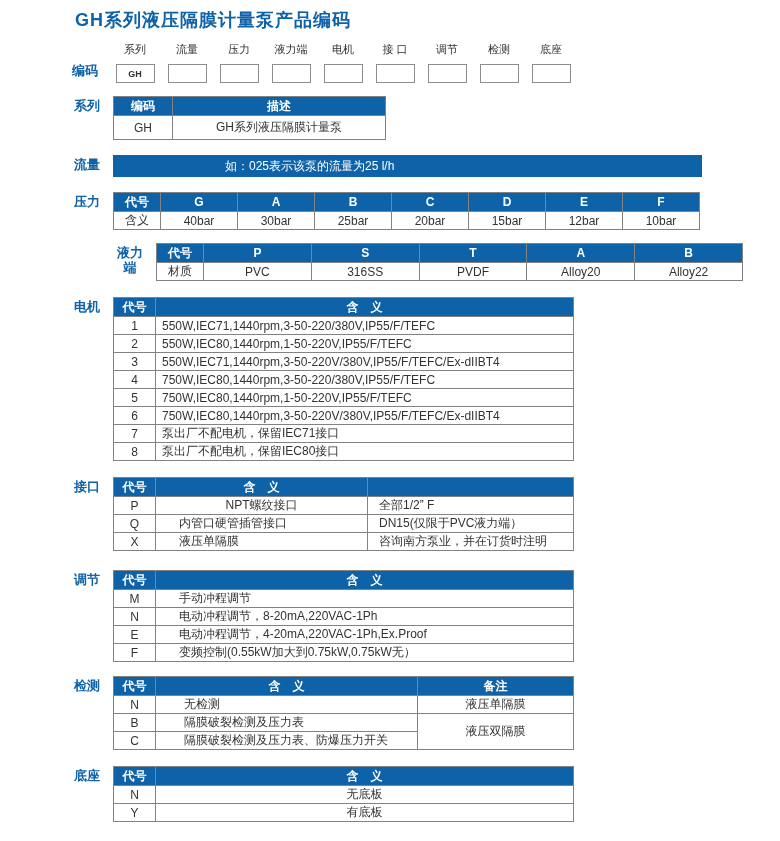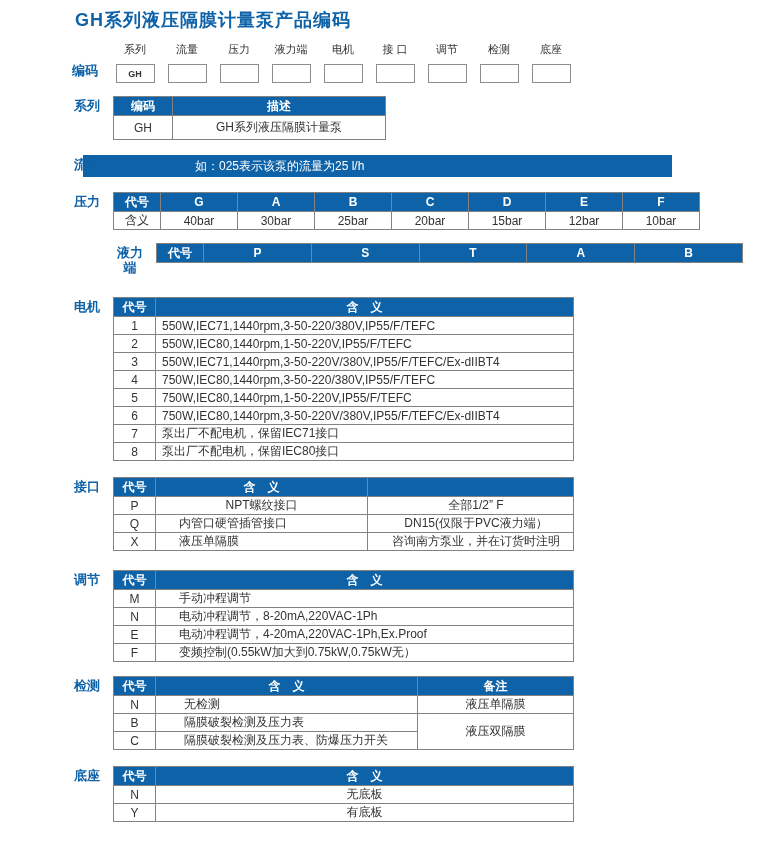--- a/index.html
+++ b/index.html
@@ -22,26 +22,26 @@
   .section { position:absolute; left:0; width:780px; }
   .section-label { position:absolute; left:70px; top:2px; width:34px; color:var(--blue); font-weight:bold; font-size:13px; line-height:15px; text-align:center; white-space:pre-line; }
   .section-body { margin-left:113px; }
 
   table { border-collapse:collapse; table-layout:fixed; font-size:12px; color:#333; }
   th,td { border:1px solid #828282; padding:0; vertical-align:middle; overflow:hidden; white-space:nowrap; }
   th { background:var(--blue); color:#fff; font-weight:bold; height:19px; font-size:12px; }
   td { height:18px; background:#fff; }
   .center { text-align:center; }
   .pl6  { padding-left:6px; }
-  .pl12 { padding-left:11px;text-align:center; }
+  .pl12 { padding-left:11px; }
   .pl23 { padding-left:23px; }
   .pl28 { padding-left:28px; }
 
   .series-table td { height:24px; }
-  .flow-bar { margin-left:83px; width:589px; height:22px; background:var(--blue); color:#fff; font-size:12px; line-height:22px; padding-left:112px; }
+  .flow-bar { margin-left:113px; width:589px; height:22px; background:var(--blue); color:#fff; font-size:12px; line-height:22px; padding-left:112px; }
   .pv-table td { height:17px; }
 
   .sec-series    { top:96px; }
   .sec-flow      { top:155px; }
   .sec-pressure  { top:192px; }
   .sec-liquid    { top:243px;margin-left:43px; }
   .sec-motor     { top:297px; }
   .sec-interface { top:477px; }
   .sec-adjust    { top:570px; }
   .sec-detect    { top:676px; }
@@ -176,20 +176,28 @@
           </colgroup>
         <tbody>
             <tr>
           <th>代号</th>
           <th>P</th>
           <th>S</th>
           <th>T</th>
           <th>A</th>
           <th>B</th>
         </tr>
+        <tr>
+          <td class="center">材质</td>
+          <td class="center">PVC</td>
+          <td class="center">316SS</td>
+          <td class="center">PVDF</td>
+          <td class="center">Alloy20</td>
+          <td class="center">Alloy22</td>
+        </tr>
       </tbody>
         </table>
     </div>
   </div>
 
   <div class="section sec-motor">
     <div class="section-label">电机</div>
     <div class="section-body">
       <table style="width:460px;">
         <colgroup>

